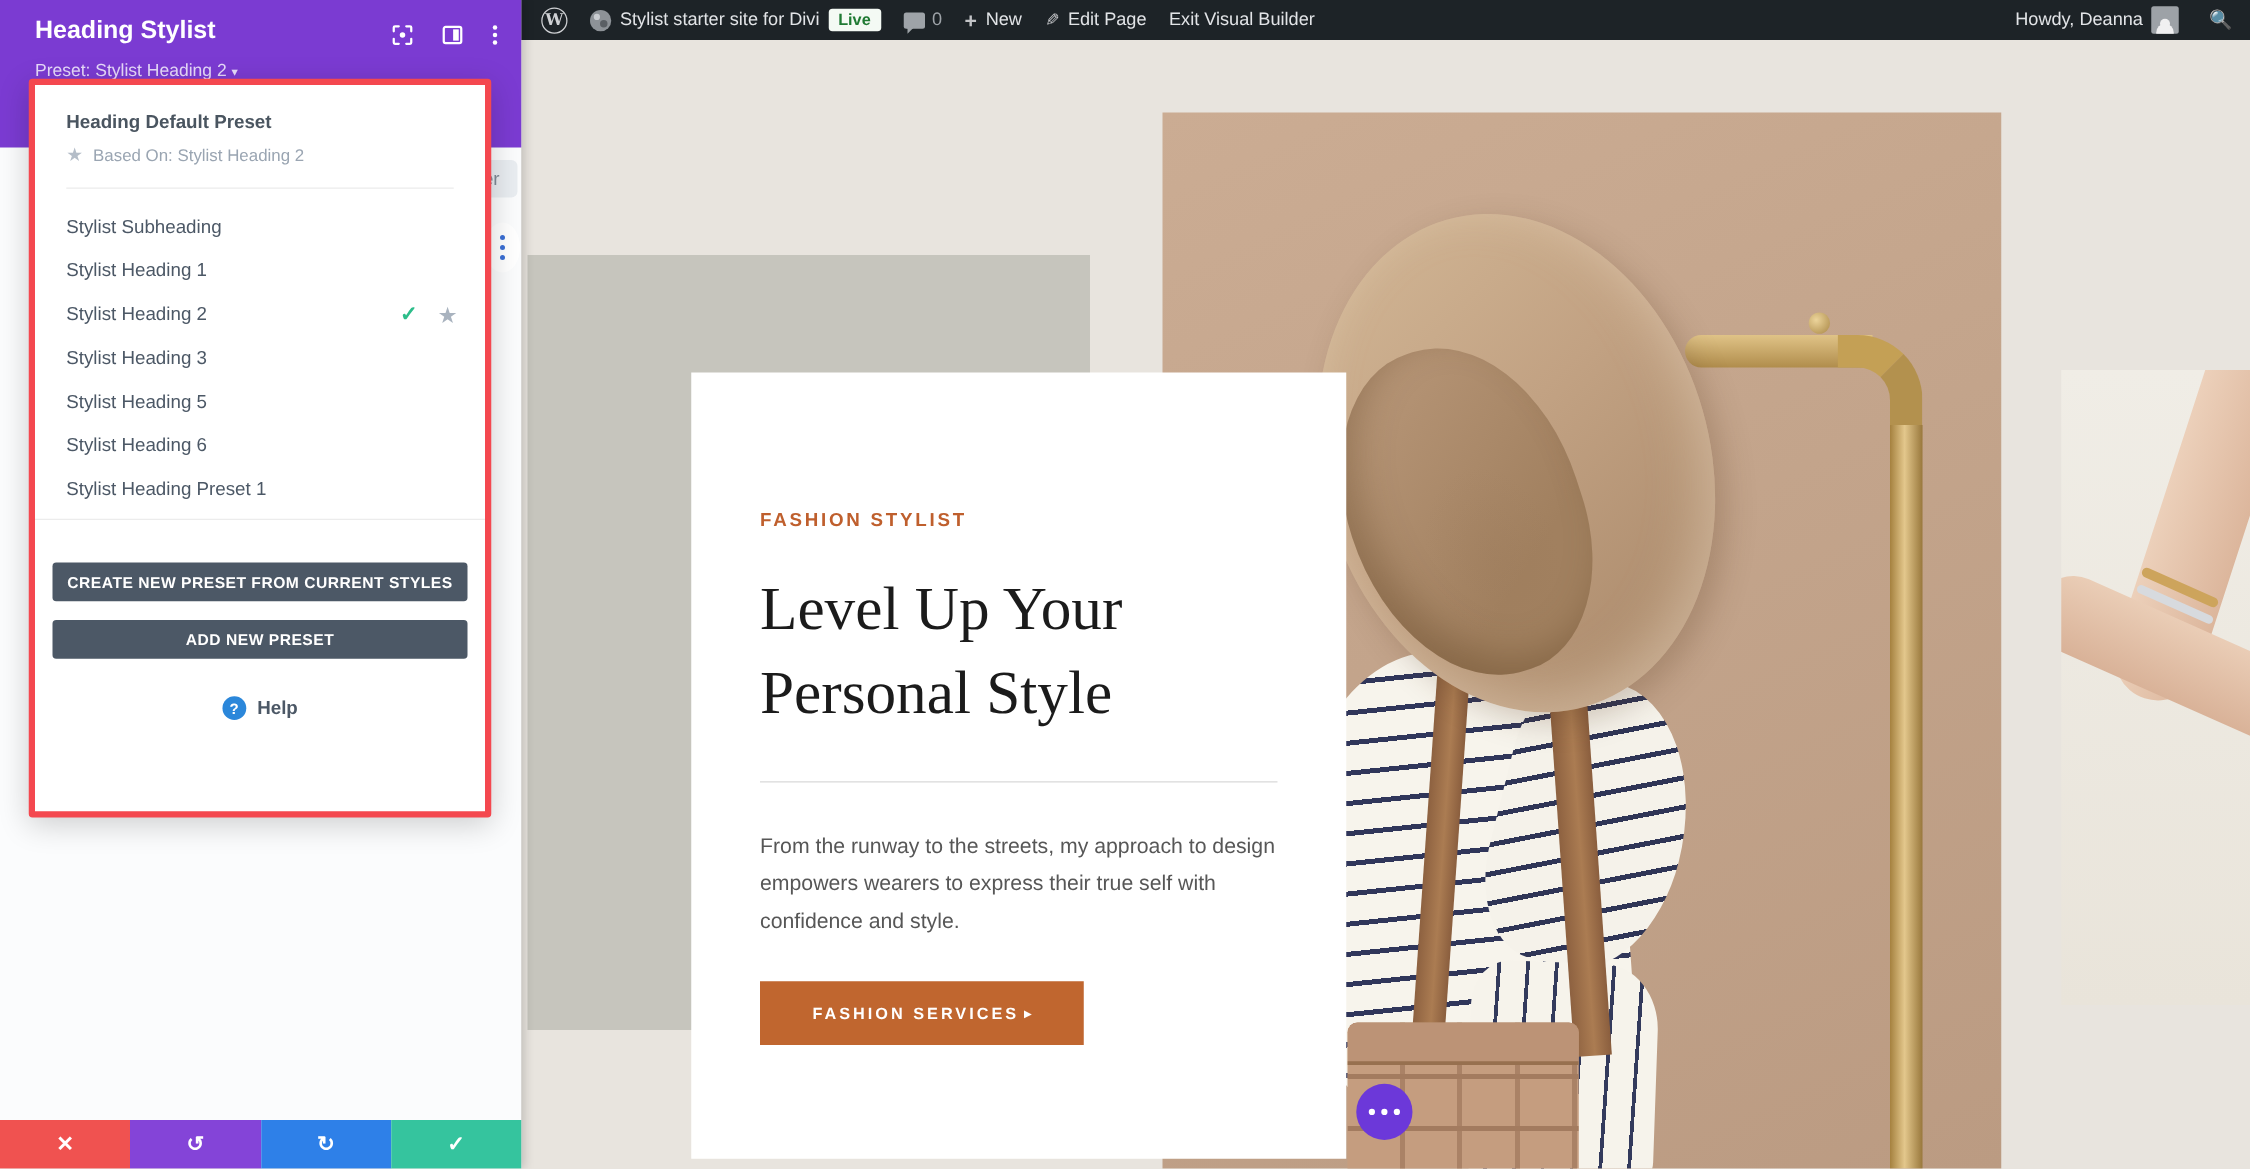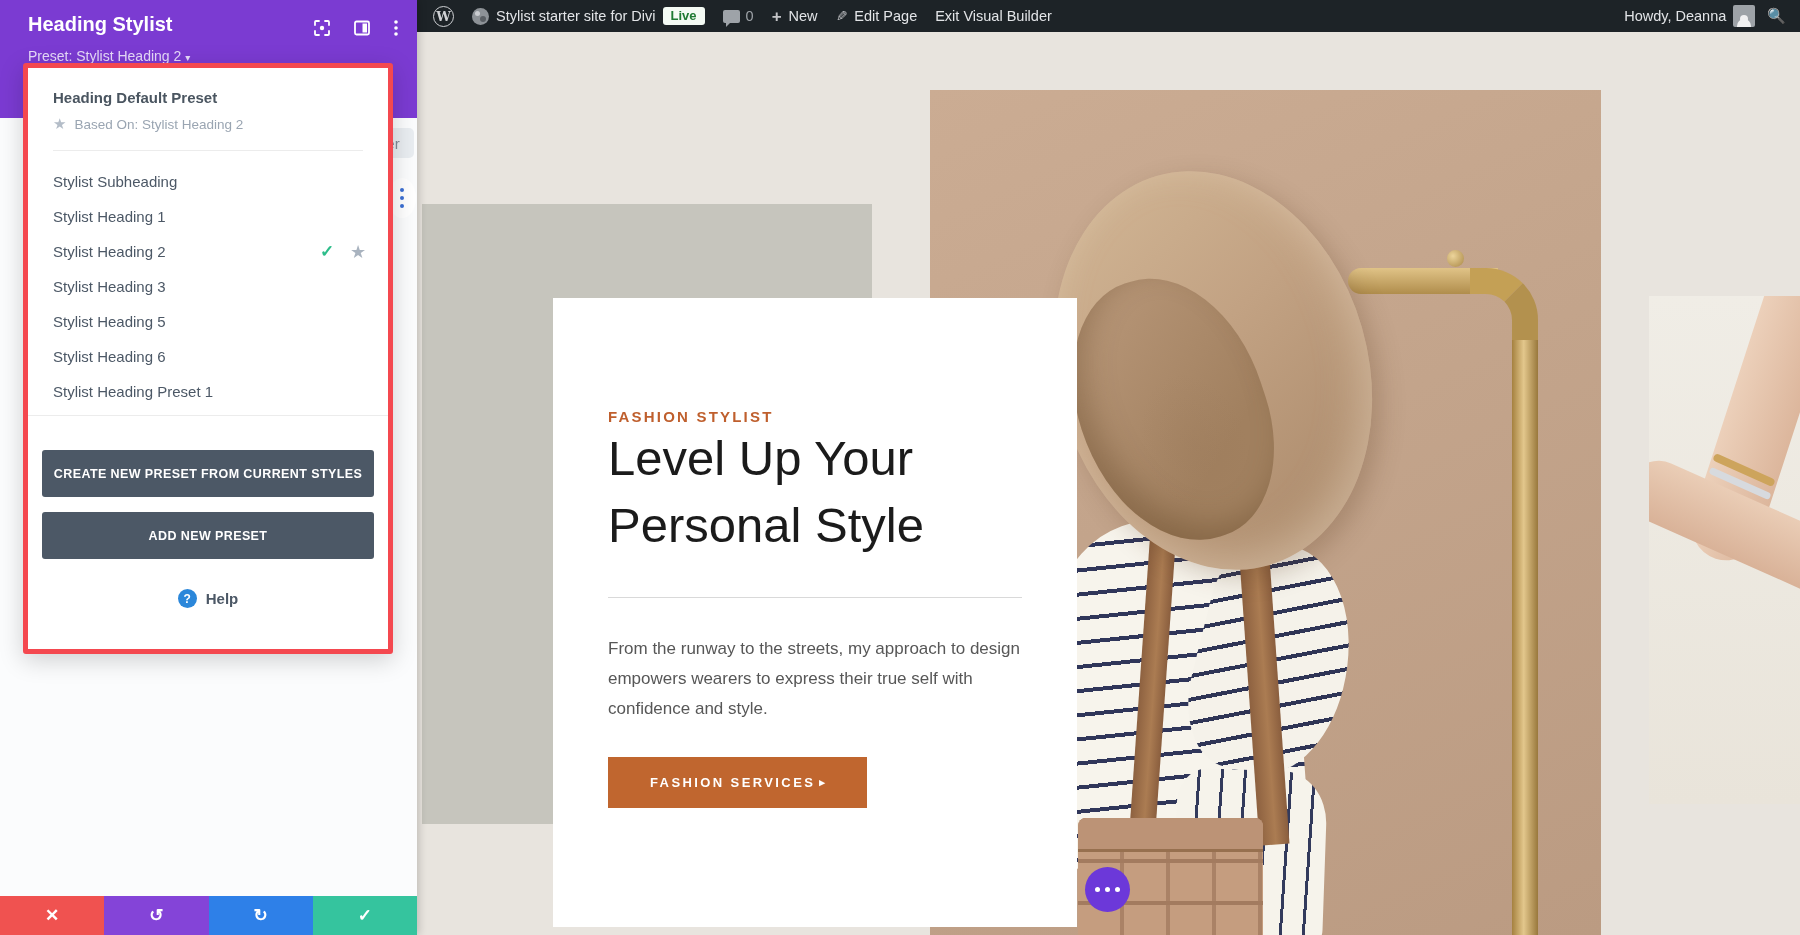--- a/index.html
+++ b/index.html
@@ -16,21 +16,21 @@
     font-family:"DejaVu Serif",serif; font-size:13px; color:#cfd1d4; font-weight:bold; }
   .site-icon { width:17px; height:17px; border-radius:50%; background:#8d9297; position:relative; overflow:hidden; }
   .site-icon:before { content:""; position:absolute; left:3px; top:3px; width:5px; height:5px; border-radius:50%; background:#c9ccd0; }
   .site-icon:after { content:""; position:absolute; right:3px; bottom:3px; width:6px; height:6px; border-radius:50%; background:#5a5f64; }
   .live-badge { background:#f4faf4; color:#1f7a33; font-size:13px; padding:1px 8px 2px; border-radius:3px; font-weight:bold; }
   .comment-wrap { display:flex; align-items:center; gap:6px; color:#9ea3a8; }
   .bubble { width:17px; height:13px; background:#9ea3a8; border-radius:2px; position:relative; }
   .bubble:after { content:""; position:absolute; left:3px; bottom:-4px; border:4px solid transparent; border-top-color:#9ea3a8; border-left-color:#9ea3a8; }
   .plus-glyph { font-size:17px; font-weight:bold; color:#c3c4c7; line-height:1; }
   .pencil { font-size:14px; color:#c3c4c7; transform:scaleX(-1); }
-  .ab-right { display:flex; align-items:center; gap:12px; padding-right:14px; }
+  .ab-right { display:flex; align-items:center; gap:24px; padding-right:14px; }
   .avatar { width:22px; height:22px; background:#9da2a7; border-radius:2px; display:flex; align-items:flex-end; justify-content:center; overflow:hidden; }
   .avatar-head { width:8px; height:8px; background:#f0f0f1; border-radius:50%; position:relative; top:-4px; }
   .avatar:after { content:""; position:absolute; width:14px; height:8px; background:#f0f0f1; border-radius:7px 7px 0 0; margin-bottom:0; }
   .search-glyph { font-size:15px; color:#c3c4c7; }
 
   
   .gray-block { position:absolute; left:422px; top:204px; width:450px; height:620px; background:#c6c5bd; z-index:1; }
 
   .photo-main { position:absolute; left:930px; top:90px; width:671px; height:845px; z-index:1; overflow:hidden;
     background:linear-gradient(155deg,#cbac93 0%,#c3a48b 45%,#bb9b82 100%); }
@@ -77,21 +77,21 @@
   .arm-upper { position:absolute; left:78px; top:-30px; width:70px; height:300px; transform:rotate(18deg);
     border-radius:40px; background:linear-gradient(90deg,#ecd0ba,#dcb69c); }
   .bracelet1 { position:absolute; left:62px; top:170px; width:66px; height:8px; transform:rotate(24deg);
     border-radius:4px; background:#cda45c; }
   .bracelet2 { position:absolute; left:58px; top:184px; width:66px; height:7px; transform:rotate(24deg);
     border-radius:4px; background:#d7dade; }
 
   .card { position:absolute; left:553px; top:298px; width:524px; height:629px; background:#ffffff; z-index:3; }
   .card-inner { position:absolute; left:55px; top:110px; width:414px; }
   .eyebrow { color:#bf5f2d; font-size:15px; font-weight:bold; letter-spacing:2.2px; }
-  .hero-heading { font-family:Liberation Sans, sans-serif; font-size:49px; line-height:67px; color:#1b1b1b; font-weight:normal; }
+  .hero-heading { margin-top:28px; font-family:Liberation Serif, serif; font-size:49px; line-height:67px; color:#1b1b1b; font-weight:normal; }
   .hero-divider { margin-top:38px; border-top:1px solid #d9d9d9; width:414px; }
   .hero-para { margin-top:36px; font-size:17px; line-height:30px; color:#575757; }
   .hero-btn { margin-top:33px; display:inline-flex; align-items:center; gap:4px; background:#c0662f; color:#fff;
     font-size:13px; font-weight:bold; letter-spacing:2.4px; padding:18px 42px; cursor:pointer; }
   .hero-btn .arrow { font-size:11px; letter-spacing:0; }
 
   .dots-fab { position:absolute; left:1085px; top:867px; width:45px; height:45px; border-radius:50%; background:#6c38d9;
     z-index:4; display:flex; align-items:center; justify-content:center; gap:5px; cursor:pointer; }
   .dots-fab i { width:5px; height:5px; border-radius:50%; background:#fff; }
 
@@ -115,21 +115,21 @@
     background:#fff; border:5px solid #f4484f; border-radius:3px; box-shadow:0 6px 24px rgba(0,0,0,.18); }
   .dd-head { padding:21px 25px 0; }
   .dd-title { font-size:15px; font-weight:bold; color:#4a5560; }
   .dd-basedon { display:flex; align-items:center; gap:8px; margin-top:9px; color:#9aa5b2; font-size:13.5px; padding-bottom:17px; border-bottom:1px solid #ececec; }
   .dd-basedon .star { color:#b4bdc8; font-size:15px; }
   .dd-list { padding:13px 0 6px; border-bottom:1px solid #ececec; }
   .dd-row { position:relative; height:35px; display:flex; align-items:center; padding-left:25px;
     color:#4c5866; font-size:15px; cursor:pointer; }
   .dd-row .check { position:absolute; left:292px; color:#2dbd8a; font-size:17px; font-weight:bold; }
   .dd-row .rowstar { position:absolute; left:322px; color:#a9b3bf; font-size:18px; }
-  .dd-btn { display:block; width:332px; margin:14px auto; height:47px; background:#4c5866; color:#fff; border:none; border-radius:3px;
+  .dd-btn { display:block; width:332px; margin:14px auto; height:31px; background:#4c5866; color:#fff; border:none; border-radius:3px;
     font-family:"Liberation Sans",sans-serif; font-size:12.5px; font-weight:bold; letter-spacing:.4px; cursor:pointer; }
   .dd-btn.first { margin-top:34px; }
   .dd-btn.second { margin-top:15px;text-align:center; }
   .dd-help { margin-top:30px; display:flex; align-items:center; justify-content:center; gap:9px; cursor:pointer; }
   .help-q { width:19px; height:19px; border-radius:50%; background:#2b87da; color:#fff; font-size:12px; font-weight:bold;
     display:flex; align-items:center; justify-content:center; }
   .help-label { color:#4c5866; font-size:15px; font-weight:bold; }
 
   .action-bar { position:absolute; left:0; bottom:0; width:417px; height:39px; display:flex; z-index:13; }
   .action-btn { flex:1; display:flex; align-items:center; justify-content:center; color:#fff; font-size:17px; font-weight:bold; cursor:pointer; }

